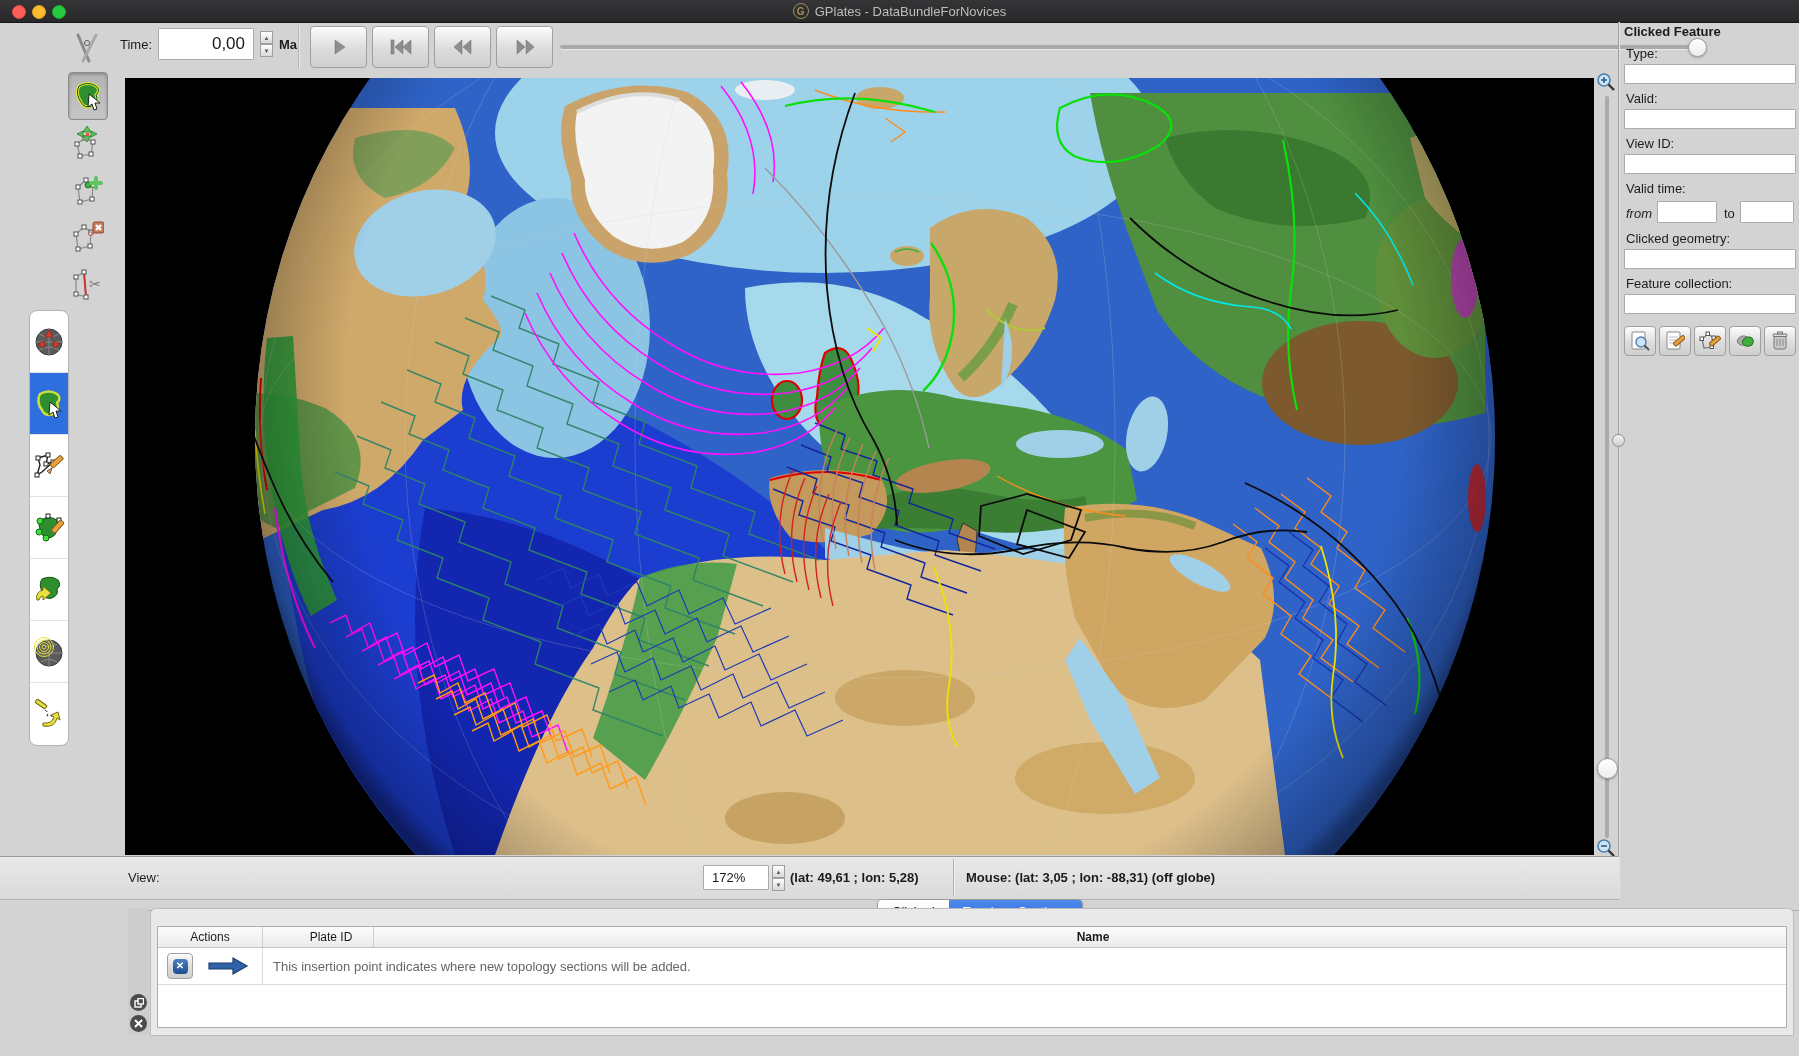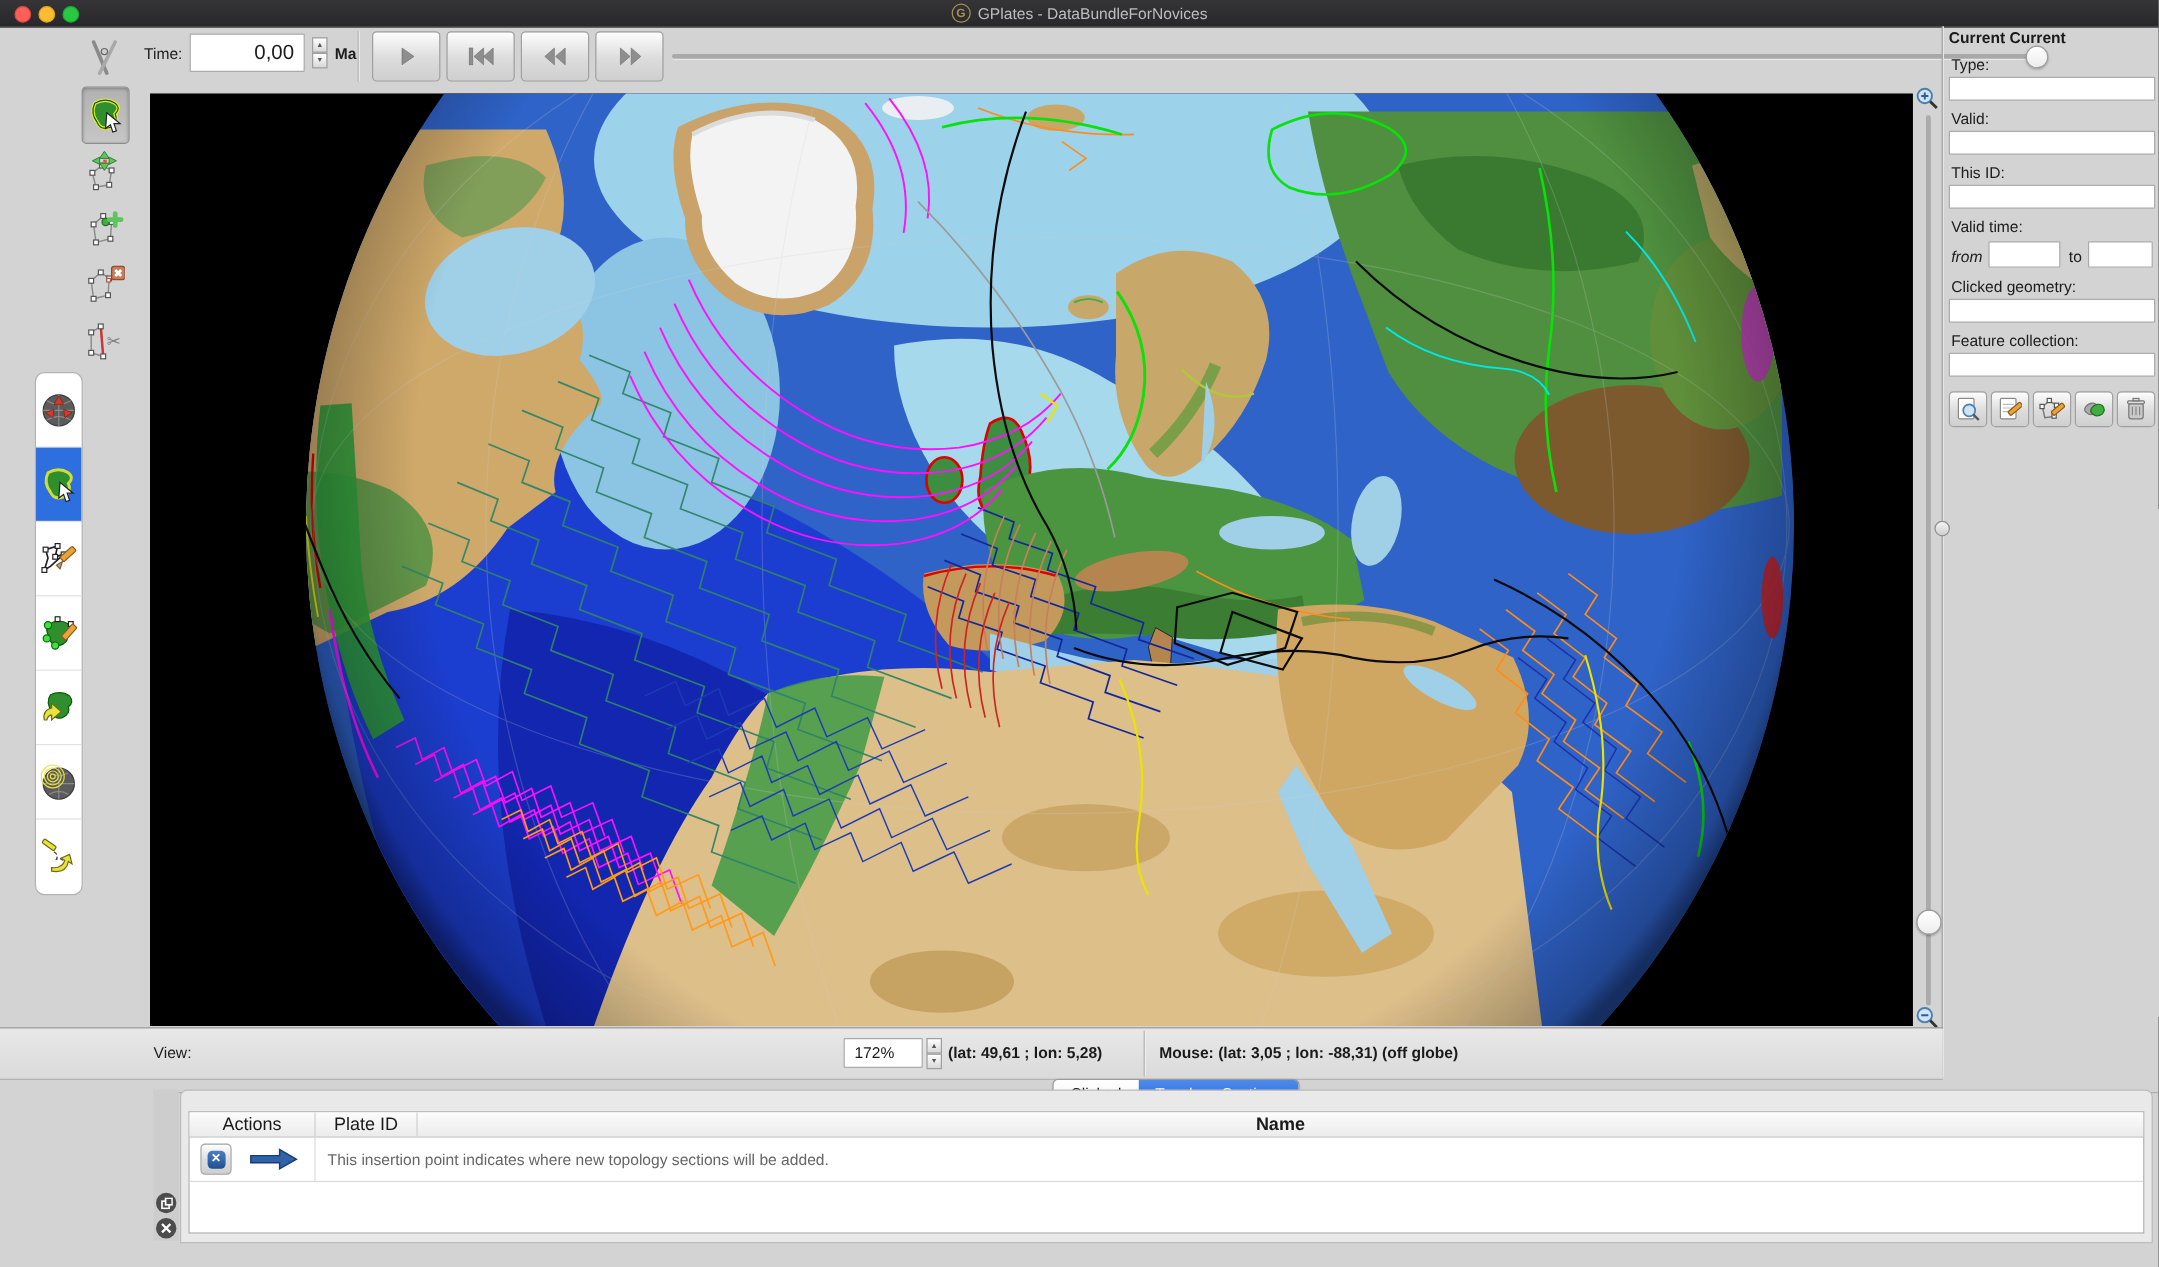--- a/index.html
+++ b/index.html
@@ -79,21 +79,21 @@
   .tabrow{position:absolute;left:0;top:898px;width:1799px;height:26px;}
   .tabrow .rule{position:absolute;left:128px;right:0;top:12px;height:1px;background:#adadad;}
   .seg{position:absolute;left:877px;top:1px;display:flex;height:22px;border:1px solid #9a9a9a;border-radius:5px;overflow:hidden;
        box-shadow:0 1px 1px rgba(0,0,0,.15);}
   .seg .tab{display:flex;align-items:center;justify-content:center;font-size:13px;padding:0 14px;background:linear-gradient(#fff,#f0f0f0);color:#111;}
   .seg .tab.active{background:linear-gradient(#4d8bee,#2e66d4);color:#fff;}
   
   .bpanel{position:absolute;left:150px;top:908px;width:1642px;height:126px;background:#e9e9e9;
           border:1px solid #bcbcbc;border-radius:6px 6px 0 0;}
   .btable{position:absolute;left:6px;top:17px;right:6px;height:100px;background:#fff;border:1px solid #aeaeae;}
-  .thead{display:flex;height:20px;background:linear-gradient(#fcfcfc,#ebebeb);border-bottom:1px solid #c4c4c4;font-size:15px;}
+  .thead{display:flex;height:20px;background:linear-gradient(#fcfcfc,#ebebeb);border-bottom:1px solid #c4c4c4;font-size:12px;gap:26px;}
   .th{display:flex;align-items:center;justify-content:center;border-right:1px solid #cfcfcf;box-sizing:border-box;}
   .th:last-child{border-right:none;font-weight:bold;}
   .trow{display:flex;height:36px;border-bottom:1px solid #d9d9d9;font-size:13px;color:#666;}
   .tcell{display:flex;align-items:center;box-sizing:border-box;}
   .w-act{width:105px;}.w-ft{width:435px;}.w-pid{width:85px;text-align:right;}.w-name{flex:1;}
   .ins-btn{width:24px;height:24px;margin-left:9px;}
   .ins-glyph{width:15px;height:15px;border-radius:4px;background:linear-gradient(#4d7fc0,#1e4f92);display:flex;align-items:center;justify-content:center;}
   .ins-glyph span{color:#fff;font-size:10px;font-weight:bold;line-height:10px;}
   .pstrip{position:absolute;left:128px;top:908px;width:21px;height:126px;background:#cdcdcd;}
   .cirbtn{position:absolute;left:2px;width:17px;height:17px;border-radius:50%;background:#4c4c4c;
@@ -567,26 +567,26 @@
           <path d="M5,8 h6" stroke="#2a5f96" stroke-width="1.6"></path>
           <line x1="12.5" y1="12.5" x2="18" y2="18" stroke="#333" stroke-width="2.4"></line>
         </svg>
     </span>
   </div>
 
   <div class="split-line"></div>
   <div class="split-knob"></div>
 
   <div class="rpanel">
-    <h3>Current Current</h3>
+    <h3>Clicked Feature</h3>
     <span class="lbl">Type:</span>
     <div class="field rfield"><span></span></div>
     <span class="lbl">Valid:</span>
     <div class="field rfield"><span></span></div>
-    <span class="lbl">This ID:</span>
+    <span class="lbl">View ID:</span>
     <div class="field rfield"><span></span></div>
     <span class="lbl">Valid time:</span>
     <div class="vt-row">
       <span class="lbl from">from</span>
       <div class="field" style="width:58px;height:20px;"><span></span></div>
       <span class="lbl">to</span>
       <div class="field" style="width:52px;height:20px;"><span></span></div>
     </div>
     <span class="lbl">Clicked geometry:</span>
     <div class="field rfield"><span></span></div>

